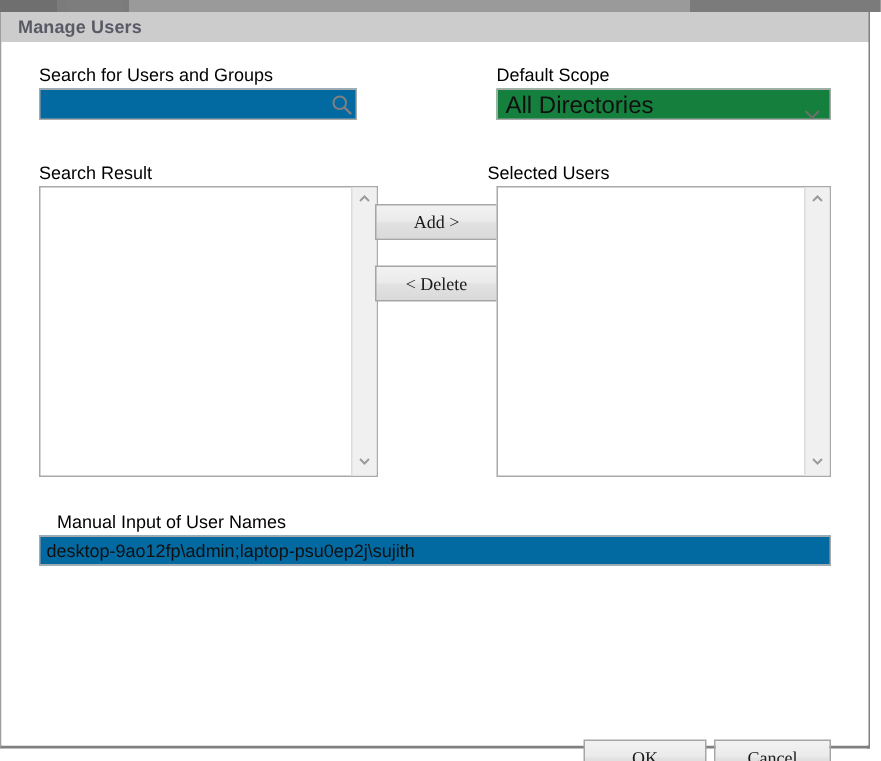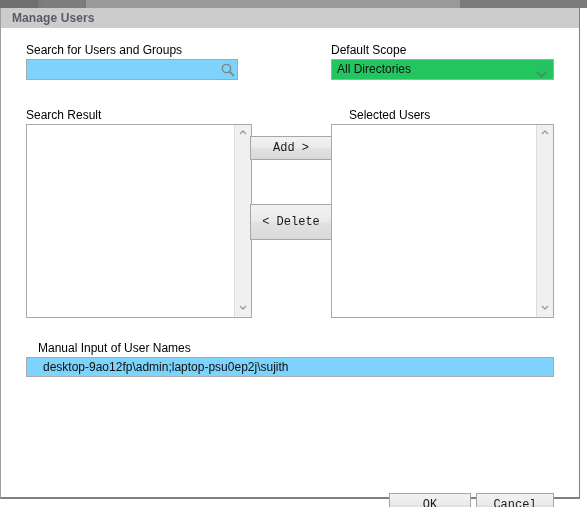--- a/index.html
+++ b/index.html
@@ -82,44 +82,44 @@
     position: absolute;
     font-size: 12px;
     color: #000000;
     white-space: nowrap;
   }
 
   
   .text-input {
     position: absolute;
     box-sizing: border-box;
-    background: #7dd3fc;
+    background: #0369a1;
     border: 1px solid #a9a9a9;
     font-family: "Liberation Sans", sans-serif;
     font-size: 12px;
     color: #101010;
-    padding: 0 16px;
+    padding: 0 4px;
     line-height: 18px;
     outline: none;
   }
   .text-input.with-icon { padding-right: 20px; }
 
   .search-icon {
     position: absolute;
     width: 16px; height: 16px;
     pointer-events: none;
   }
 
   
   .combo {
     position: absolute;
     box-sizing: border-box;
-    background: #22c55e;
+    background: #15803d;
     border: 1px solid #a9a9a9;
-    font-size: 12px;
+    font-size: 16px;
     color: #101010;
   }
   .combo .combo-value {
     position: absolute;
     left: 5px;
     top: 2px;
     white-space: nowrap;
   }
   .combo .combo-arrow {
     position: absolute;
@@ -158,21 +158,21 @@
   .scrollbar .sb-arrow.up { top: 0; }
   .scrollbar .sb-arrow.down { bottom: 0; }
   .scrollbar .sb-arrow svg { display: block; margin: 5px auto 0; }
 
   
   .btn {
     position: absolute;
     box-sizing: border-box;
     background: linear-gradient(to bottom, #f2f2f2 0%, #eaeaea 48%, #e2e2e2 52%, #d9d9d9 100%);
     border: 1px solid #a6a6a6;
-    font-family: Liberation Mono, monospace;
+    font-family: Liberation Serif, serif;
     font-size: 12px;
     color: #1a1a1a;
     text-align: center;
     line-height: 22px;
     white-space: nowrap;
     cursor: default;
     padding: 0;
   }
 </style>
 </head>
@@ -226,23 +226,23 @@
         </div>
         <div class="sb-arrow down">
           <svg width="8" height="5" viewBox="0 0 8 5">
             <polyline points="1,1 4,4 7,1" fill="none" stroke="#9a9a9a" stroke-width="1.3"></polyline>
           </svg>
         </div>
       </div>
     </div>
 
     <button class="btn" style="left:249px; top:108px; width:82px; height:24px;">Add &gt;</button>
-    <button class="btn" style="left:249px; top:176px; width:82px; height:36px;">&lt; Delete</button>
-
-    <span class="field-label" style="left:348px; top:80px;">Selected Users</span>
+    <button class="btn" style="left:249px; top:149px; width:82px; height:24px;">&lt; Delete</button>
+
+    <span class="field-label" style="left:324px; top:80px;">Selected Users</span>
 
     <div class="listbox" style="left:330px; top:96px; width:223px; height:194px;">
       <div class="lb-items"></div>
       <div class="scrollbar">
         <div class="sb-arrow up">
           <svg width="8" height="5" viewBox="0 0 8 5">
             <polyline points="1,4 4,1 7,4" fill="none" stroke="#9a9a9a" stroke-width="1.3"></polyline>
           </svg>
         </div>
         <div class="sb-arrow down">

